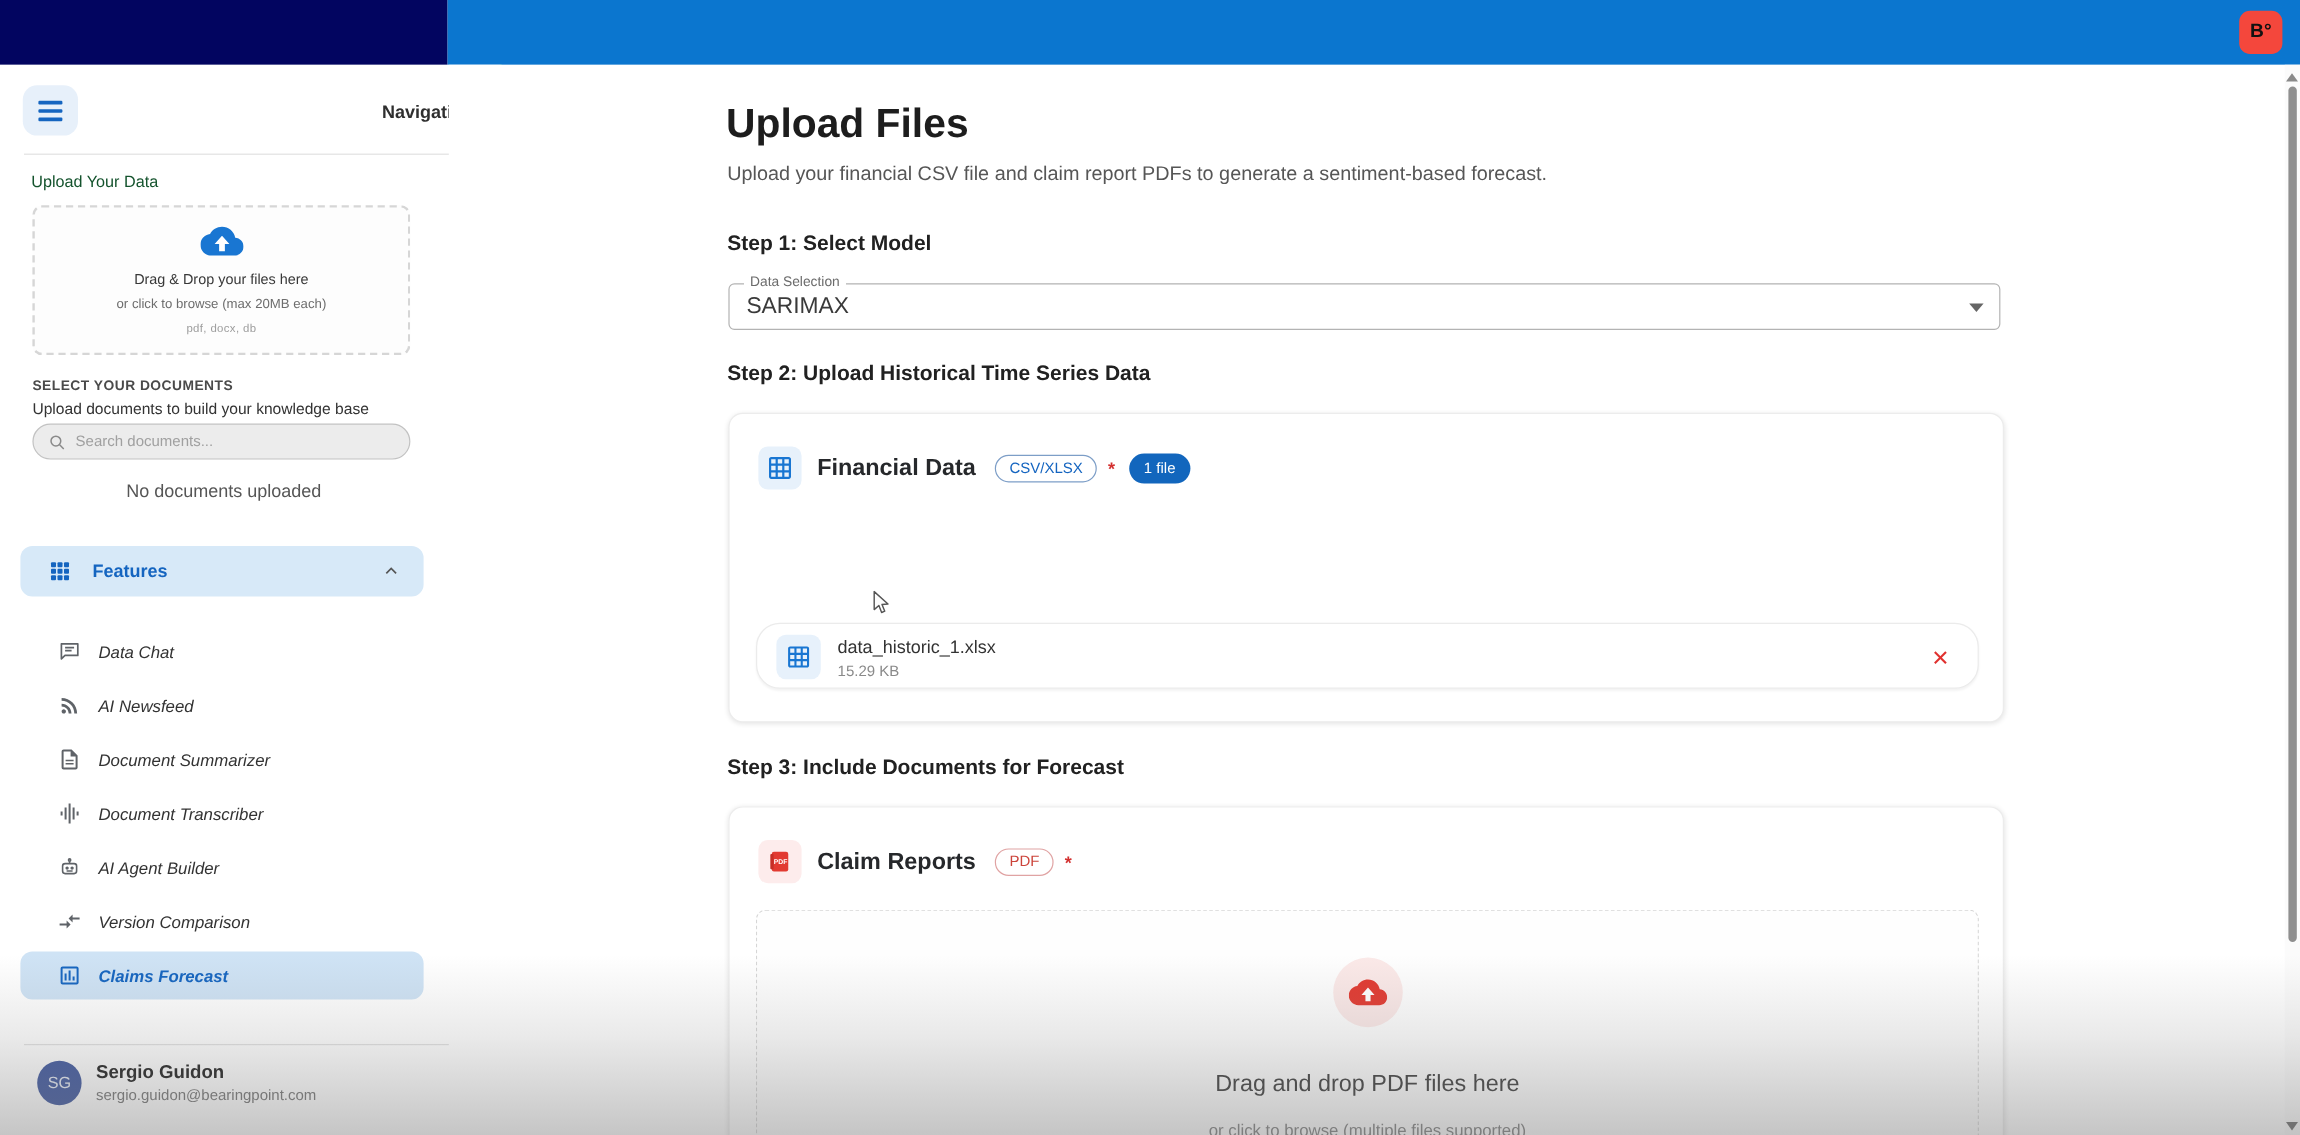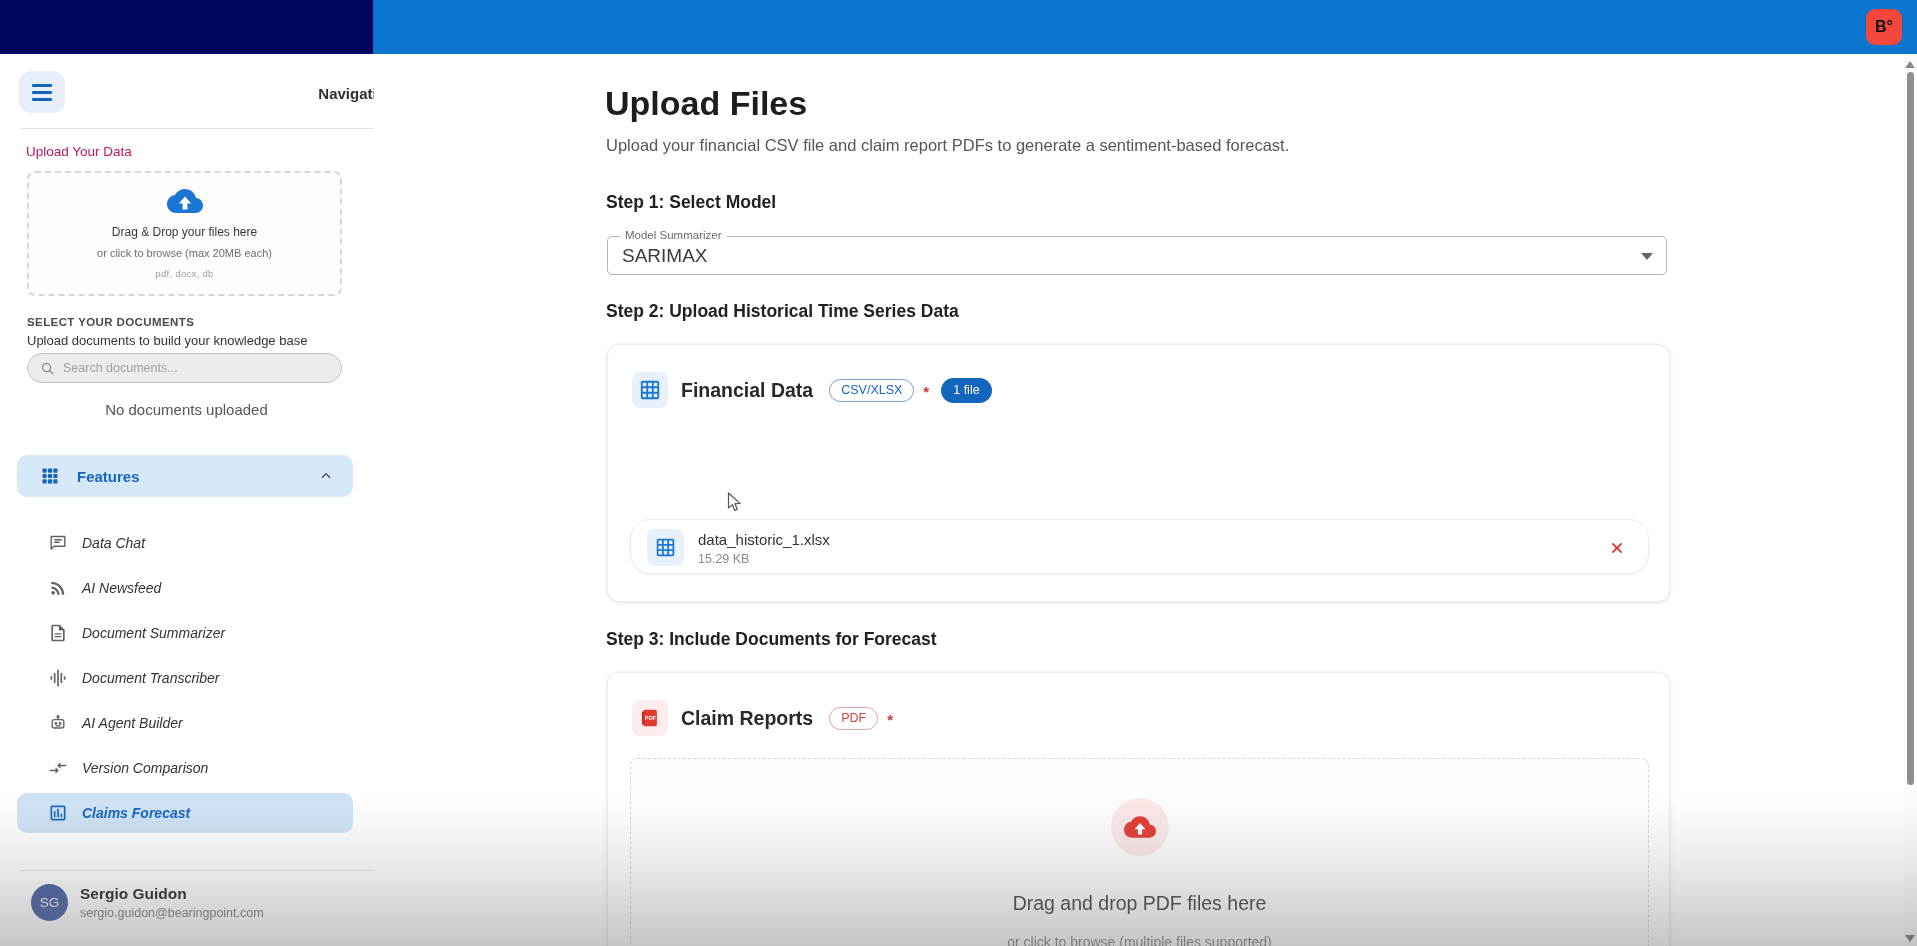--- a/index.html
+++ b/index.html
@@ -16,21 +16,21 @@
     color:#111; font-weight:bold; font-size:16px; }
 
   
   .sidebar { position:absolute; left:0; top:54px; width:418px; bottom:0; background:#fff; border-right:1px solid #22c55e; }
   .hamburger { position:absolute; left:19px; top:17px; width:46px; height:42px; background:#e7f0fa; border-radius:12px;
     display:flex; flex-direction:column; align-items:center; justify-content:center; gap:4px; cursor:pointer; }
   .hamburger i { display:block; width:20px; height:3px; background:#1565c0; border-radius:1px; }
   .nav-title { position:absolute; right:22px; top:31px; font-size:15px; font-weight:bold; color:#2f2f2f; }
   .sb-divider { position:absolute; left:20px; right:20px; height:1px; background:#e2e2e2; }
   .d1 { top:74px; } .d2 { top:816px; }
-  .sb-upload-label { position:absolute; left:26px; top:90px; font-size:13.5px; color:#be185d; }
+  .sb-upload-label { position:absolute; left:26px; top:90px; font-size:13.5px; color:#14532d; }
   .sb-dropzone { position:absolute; left:27px; top:117px; width:315px; height:125px; border:2px dashed #d6d6d6;
     border-radius:8px; background:#fdfdfd; text-align:center; cursor:pointer; }
   .sb-dz-cloud { display:inline-block; width:36px; height:36px; color:#1976d2; margin-top:10px; }
   .sb-dz-l1 { font-size:12px; color:#383838; margin-top:2px; }
   .sb-dz-l2 { font-size:11px; color:#6d6d6d; margin-top:8px; }
   .sb-dz-l3 { font-size:9.5px; color:#9d9d9d; margin-top:9px; letter-spacing:.3px; }
   .sb-docs-head { position:absolute; left:27px; top:262px; font-size:11.5px; font-weight:bold; color:#4a4a4a; letter-spacing:.4px; }
   .sb-docs-sub { position:absolute; left:27px; top:279px; font-size:13px; color:#333; }
   .sb-search { position:absolute; left:27px; top:299px; width:315px; height:30px; background:#ececec;
     border:1px solid #c2c2c2; border-radius:15px; display:flex; align-items:center; padding:0 12px; gap:8px; }
@@ -272,21 +272,21 @@
     </div>
   </div>
 
   <div class="main">
     <div class="page-title">Upload Files</div>
     <div class="page-sub">Upload your financial CSV file and claim report PDFs to generate a sentiment-based forecast.</div>
 
     <div class="step-h s1">Step 1: Select Model</div>
 
     <div class="select-box">
-      <span class="notch">Model Summarizer</span>
+      <span class="notch">Data Selection</span>
       <span class="value">SARIMAX</span>
       <span class="arrow"></span>
     </div>
 
     <div class="step-h s2">Step 2: Upload Historical Time Series Data</div>
 
     <div class="card card1">
       <div class="card-head">
         <div class="head-iconbox iconbox-blue">
           <svg viewBox="0 0 24 24" fill="currentColor">

